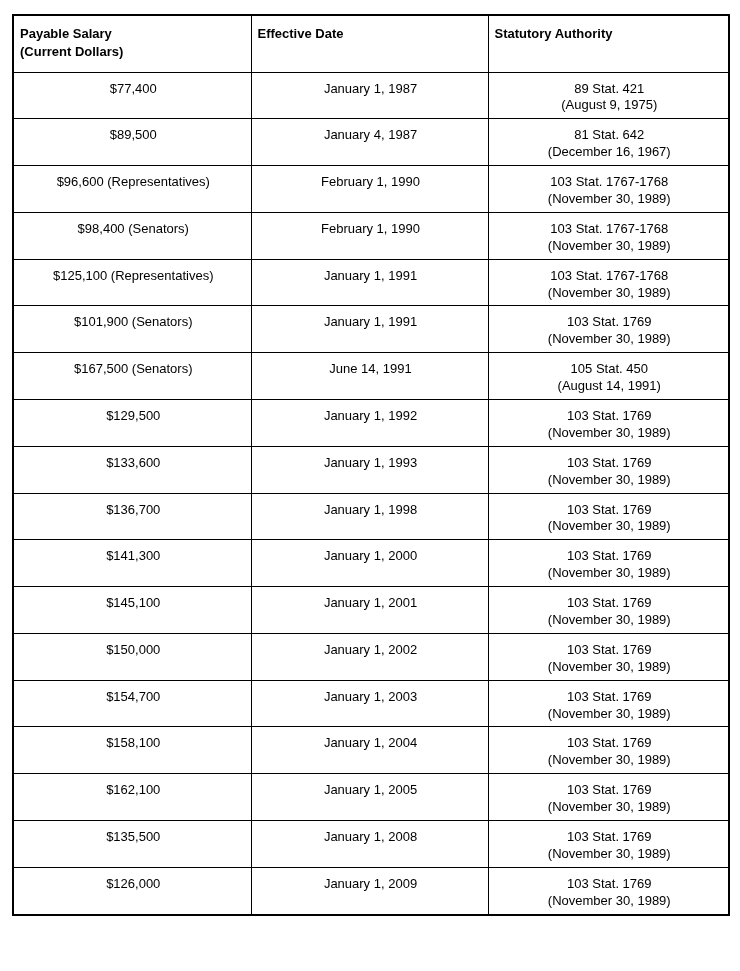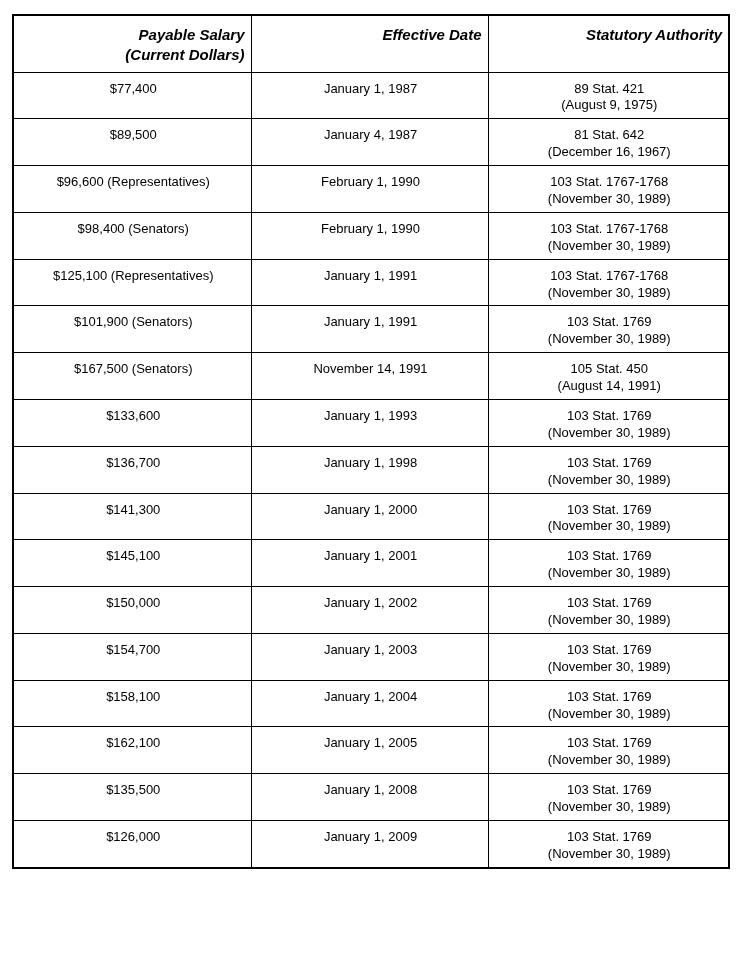--- a/index.html
+++ b/index.html
@@ -29,27 +29,26 @@
   table.salary-table col.c2 { width: 237px; }
   table.salary-table col.c3 { width: 241px; }
   table.salary-table th,
   table.salary-table td {
     border: 1px solid #000000;
     vertical-align: top;
     box-sizing: border-box;
   }
   table.salary-table th {
     height: 57px;
-    font-size: 15px;
+    font-size: 13px;
     font-weight: bold;
-    text-align: right;
+    text-align: left;
     padding: 9px 6px 4px 6px;
     line-height: 1.35;
     white-space: pre-line;
-    font-style: italic;
   }
   table.salary-table td {
     height: 46px;
     font-size: 13px;
     font-weight: normal;
     text-align: center;
     padding: 8px 8px 4px 10px;
     line-height: 1.3;
     white-space: pre-line;
   }
@@ -104,23 +103,29 @@
 (November 30, 1989)</td>
         </tr>
         <tr>
           <td>$101,900 (Senators)</td>
           <td>January 1, 1991</td>
           <td>103 Stat. 1769
 (November 30, 1989)</td>
         </tr>
         <tr>
           <td>$167,500 (Senators)</td>
-          <td>November 14, 1991</td>
+          <td>June 14, 1991</td>
           <td>105 Stat. 450
 (August 14, 1991)</td>
+        </tr>
+        <tr>
+          <td>$129,500</td>
+          <td>January 1, 1992</td>
+          <td>103 Stat. 1769
+(November 30, 1989)</td>
         </tr>
         <tr>
           <td>$133,600</td>
           <td>January 1, 1993</td>
           <td>103 Stat. 1769
 (November 30, 1989)</td>
         </tr>
         <tr>
           <td>$136,700</td>
           <td>January 1, 1998</td>

